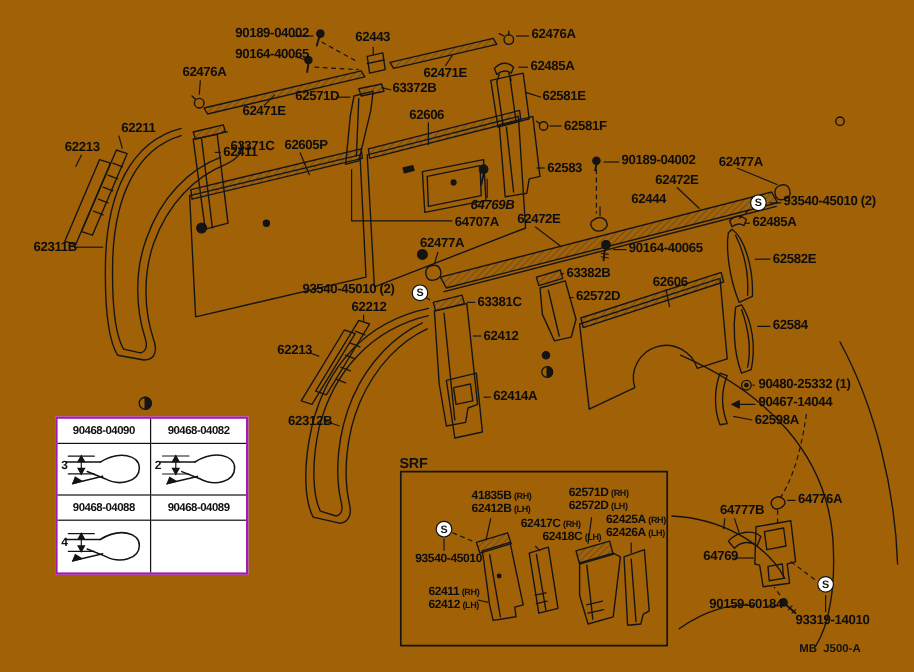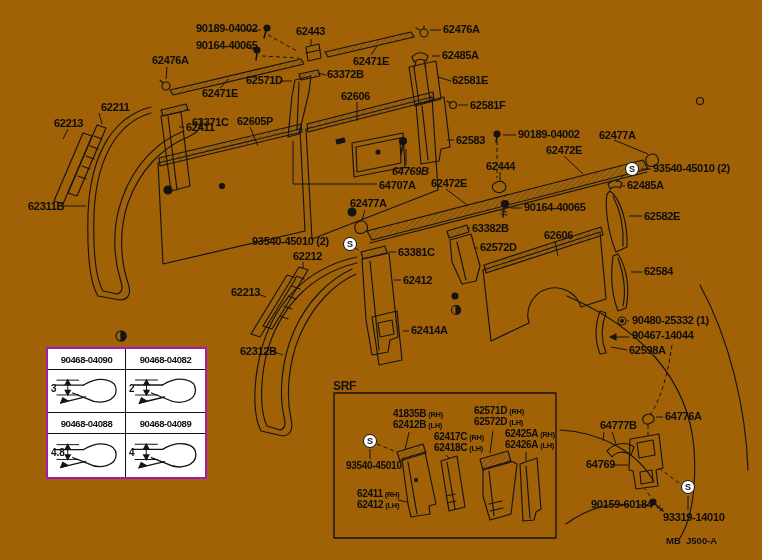--- a/index.html
+++ b/index.html
@@ -290,21 +290,21 @@
       <div class="lbl" style="left: 192px; top: 105px; margin-top: 12px;">63371C</div>
       <div class="lbl" style="left: 341px; top: 91px;">62606</div>
       <div class="lbl" style="left: 470px; top: 100px;">62581F</div>
       <div class="lbl" style="left: 54px; top: 118px;">62213</div>
       <div class="lbl" style="left: 237px; top: 116px; text-align: center;">62605P</div>
       <div class="lbl" style="left: 186px; top: 122px;">62411</div>
       <div class="lbl" style="left: 518px; top: 129px;">90189-04002</div>
       <div class="lbl" style="left: 456px; top: 135px;">62583</div>
       <div class="lbl" style="left: 599px; top: 130px;">62477A</div>
       <div class="lbl" style="left: 546px; top: 145px;">62472E</div>
-      <div class="lbl" style="left: 464px; top: 161px; padding-left: 22px;">62444</div>
+      <div class="lbl" style="left: 504px; top: 161px; padding-left: 22px;">62444</div>
       <div class="lbl" style="left: 653px; top: 163px;">93540-45010 (2)</div>
       <div class="lbl" style="left: 392px; top: 166px; font-style: italic;">64769B</div>
       <div class="lbl" style="left: 379px; top: 180px; text-align: right;">64707A</div>
       <div class="lbl" style="left: 431px; top: 178px;">62472E</div>
       <div class="lbl" style="left: 627px; top: 180px;">62485A</div>
       <div class="lbl" style="left: 28px; top: 201px;">62311B</div>
       <div class="lbl" style="left: 350px; top: 198px;">62477A</div>
       <div class="lbl" style="left: 524px; top: 202px;">90164-40065</div>
       <div class="lbl" style="left: 644px; top: 211px;">62582E</div>
       <div class="lbl" style="left: 472px; top: 223px;">63382B</div>
@@ -322,21 +322,21 @@
       <div class="lbl" style="left: 240px; top: 346px;">62312B</div>
       <div class="lbl" style="left: 629px; top: 345px;">62598A</div>
       <div class="lbl" style="left: 665px; top: 411px;">64776A</div>
       <div class="lbl" style="left: 600px; top: 420px;">64777B</div>
       <div class="lbl" style="left: 586px; top: 459px;">64769</div>
       <div class="lbl" style="left: 591px; top: 499px;">90159-60184</div>
       <div class="lbl" style="left: 663px; top: 512px;">93319-14010</div>
       <div class="lbl srf-lbl" style="left: 393px; top: 409px;"><span>41835B</span><span class="suf">(RH)</span></div>
       <div class="lbl srf-lbl" style="left: 393px; top: 420px;"><span>62412B</span><span class="suf">(LH)</span></div>
       <div class="lbl srf-lbl" style="left: 434px; top: 432px;"><span>62417C</span><span class="suf">(RH)</span></div>
-      <div class="lbl srf-lbl" style="left: 434px; top: 443px;"><span>62418C</span><span class="suf">(LH)</span></div>
+      <div class="lbl srf-lbl" style="left: 452px; top: 443px;"><span>62418C</span><span class="suf">(LH)</span></div>
       <div class="lbl srf-lbl" style="left: 474px; top: 406px;"><span>62571D</span><span class="suf">(RH)</span></div>
       <div class="lbl srf-lbl" style="left: 474px; top: 417px;"><span>62572D</span><span class="suf">(LH)</span></div>
       <div class="lbl srf-lbl" style="left: 505px; top: 429px;"><span>62425A</span><span class="suf">(RH)</span></div>
       <div class="lbl srf-lbl" style="left: 505px; top: 440px;"><span>62426A</span><span class="suf">(LH)</span></div>
       <div class="lbl srf-lbl" style="left: 346px; top: 461px;"><span>93540-45010</span><span class="suf"></span></div>
       <div class="lbl srf-lbl" style="left: 357px; top: 489px;"><span>62411</span><span class="suf">(RH)</span></div>
       <div class="lbl srf-lbl" style="left: 357px; top: 500px;"><span>62412</span><span class="suf">(LH)</span></div>
       <div class="smark" style="left: 350px; top: 244px;">S</div>
       <div class="smark" style="left: 632px; top: 169px;">S</div>
       <div class="smark" style="left: 370px; top: 441px;">S</div>
@@ -386,34 +386,19 @@
           <path d="M7,15 H36"></path>
           <path d="M36,15 C52,5 69,9 69,20 C69,31 53,36 40,29 L25,23"></path>
           <path d="M13,33 L38,27"></path>
             <path d="M13,33 l7,-2 l-5,-3 z" fill="#141414"></path>
           <path d="M9,10 H31 M9,25 H31" stroke-width="1"></path>
             <path d="M20,10 V25" stroke-width="1"></path>
           <path d="M20,10 l-2.5,4.5 h5 z" fill="#141414"></path>
             <path d="M20,25 l-2.5,-4.5 h5 z" fill="#141414"></path>
         </g>
       </svg>
-      <span class="dim">4.8</span>
-    </div>
-    <div class="td">
-      <svg viewBox="0 0 78 42">
-        <g stroke="#141414" stroke-width="1.3" fill="none" stroke-linecap="round">
-          <path d="M7,15 H36"></path>
-          <path d="M36,15 C52,5 69,9 69,20 C69,31 53,36 40,29 L25,23"></path>
-          <path d="M13,33 L38,27"></path>
-            <path d="M13,33 l7,-2 l-5,-3 z" fill="#141414"></path>
-          <path d="M9,10 H31 M9,25 H31" stroke-width="1"></path>
-            <path d="M20,10 V25" stroke-width="1"></path>
-          <path d="M20,10 l-2.5,4.5 h5 z" fill="#141414"></path>
-            <path d="M20,25 l-2.5,-4.5 h5 z" fill="#141414"></path>
-        </g>
-      </svg>
       <span class="dim">4</span>
     </div>
   </div>
 
   <div class="page-code">MB  J500-A</div>
 
 </div>
 
 </body></html>

